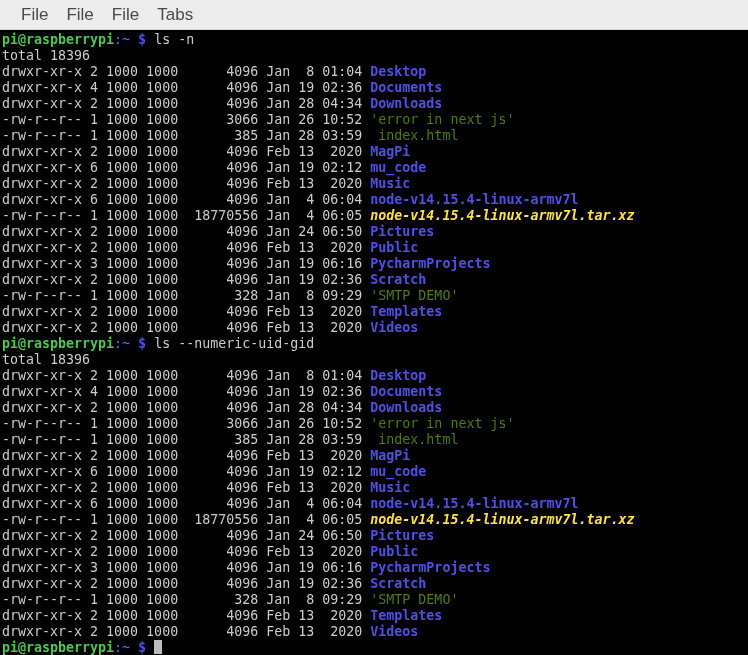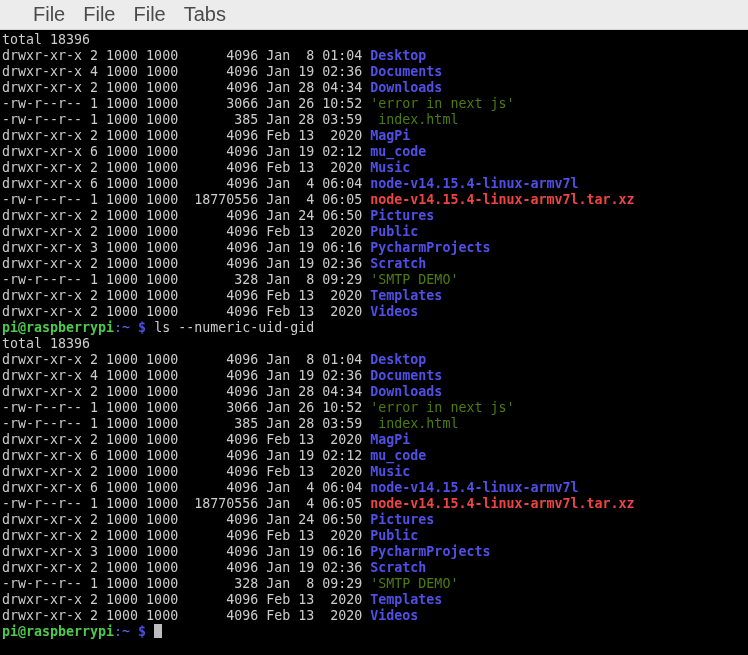--- a/index.html
+++ b/index.html
@@ -16,23 +16,23 @@
   }
 
   
   .menubar {
     height: 30px;
     background: #ececec;
     border-bottom: 1px solid #d6d6d6;
     box-sizing: border-box;
     display: flex;
     align-items: center;
-    padding-left: 24px;
+    padding-left: 12px;
     font-family: "Liberation Sans", sans-serif;
-    font-size: 20px;
+    font-size: 17px;
     color: #4a4a4a;
     user-select: none;
   }
   .menubar .menu-item {
     padding: 3px 9px;
     cursor: default;
     white-space: nowrap;
   }
 
   
@@ -54,21 +54,21 @@
     color: #cccccc;
     letter-spacing: 0px;
   }
 
   
   .c-default { color: #cccccc; }
   .c-green   { color: #4ec94e; font-weight: bold; }
   .c-blue-p  { color: #6565e0; }
   .c-bluebold{ color: #4e4ee8; font-weight: bold; }
   .c-dir     { color: #5050e6; font-weight: bold; }
-  .c-arch    { color: #ef4444; font-weight: bold; }
+  .c-arch    { color: #fde047; font-weight: bold; font-style: italic; }
   .c-white   { color: #4d7c0f; }
 
   .cursor {
     display: inline-block;
     width: 8px;
     height: 14px;
     background: #bdbdbd;
     vertical-align: -2px;
   }
 </style>
@@ -76,20 +76,21 @@
 <body>
 
 <div class="menubar" id="menubar">
     <div class="menu-item">File</div>
     <div class="menu-item">File</div>
     <div class="menu-item">File</div>
     <div class="menu-item">Tabs</div>
   </div>
 
 <div class="terminal" id="terminal">
+    <div class="tline"><span class="c-green">pi@raspberrypi</span><span class="c-blue-p">:~</span><span class="c-default"> </span><span class="c-bluebold">$</span><span class="c-default"> </span><span class="c-default">ls -n</span></div>
     <div class="tline"><span class="c-default">total 18396</span></div>
     <div class="tline"><span class="c-default">drwxr-xr-x</span><span class="c-default"> 2</span><span class="c-default"> 1000</span><span class="c-default"> 1000</span><span class="c-default">      4096</span><span class="c-default"> Jan</span><span class="c-default">  8</span><span class="c-default"> 01:04</span><span class="c-default"> </span><span class="c-dir">Desktop</span></div>
     <div class="tline"><span class="c-default">drwxr-xr-x</span><span class="c-default"> 4</span><span class="c-default"> 1000</span><span class="c-default"> 1000</span><span class="c-default">      4096</span><span class="c-default"> Jan</span><span class="c-default"> 19</span><span class="c-default"> 02:36</span><span class="c-default"> </span><span class="c-dir">Documents</span></div>
     <div class="tline"><span class="c-default">drwxr-xr-x</span><span class="c-default"> 2</span><span class="c-default"> 1000</span><span class="c-default"> 1000</span><span class="c-default">      4096</span><span class="c-default"> Jan</span><span class="c-default"> 28</span><span class="c-default"> 04:34</span><span class="c-default"> </span><span class="c-dir">Downloads</span></div>
     <div class="tline"><span class="c-default">-rw-r--r--</span><span class="c-default"> 1</span><span class="c-default"> 1000</span><span class="c-default"> 1000</span><span class="c-default">      3066</span><span class="c-default"> Jan</span><span class="c-default"> 26</span><span class="c-default"> 10:52</span><span class="c-default"> </span><span class="c-white">'error in next js'</span></div>
     <div class="tline"><span class="c-default">-rw-r--r--</span><span class="c-default"> 1</span><span class="c-default"> 1000</span><span class="c-default"> 1000</span><span class="c-default">       385</span><span class="c-default"> Jan</span><span class="c-default"> 28</span><span class="c-default"> 03:59</span><span class="c-default"> </span><span class="c-white"> index.html</span></div>
     <div class="tline"><span class="c-default">drwxr-xr-x</span><span class="c-default"> 2</span><span class="c-default"> 1000</span><span class="c-default"> 1000</span><span class="c-default">      4096</span><span class="c-default"> Feb</span><span class="c-default"> 13</span><span class="c-default">  2020</span><span class="c-default"> </span><span class="c-dir">MagPi</span></div>
     <div class="tline"><span class="c-default">drwxr-xr-x</span><span class="c-default"> 6</span><span class="c-default"> 1000</span><span class="c-default"> 1000</span><span class="c-default">      4096</span><span class="c-default"> Jan</span><span class="c-default"> 19</span><span class="c-default"> 02:12</span><span class="c-default"> </span><span class="c-dir">mu_code</span></div>
     <div class="tline"><span class="c-default">drwxr-xr-x</span><span class="c-default"> 2</span><span class="c-default"> 1000</span><span class="c-default"> 1000</span><span class="c-default">      4096</span><span class="c-default"> Feb</span><span class="c-default"> 13</span><span class="c-default">  2020</span><span class="c-default"> </span><span class="c-dir">Music</span></div>
     <div class="tline"><span class="c-default">drwxr-xr-x</span><span class="c-default"> 6</span><span class="c-default"> 1000</span><span class="c-default"> 1000</span><span class="c-default">      4096</span><span class="c-default"> Jan</span><span class="c-default">  4</span><span class="c-default"> 06:04</span><span class="c-default"> </span><span class="c-dir">node-v14.15.4-linux-armv7l</span></div>

